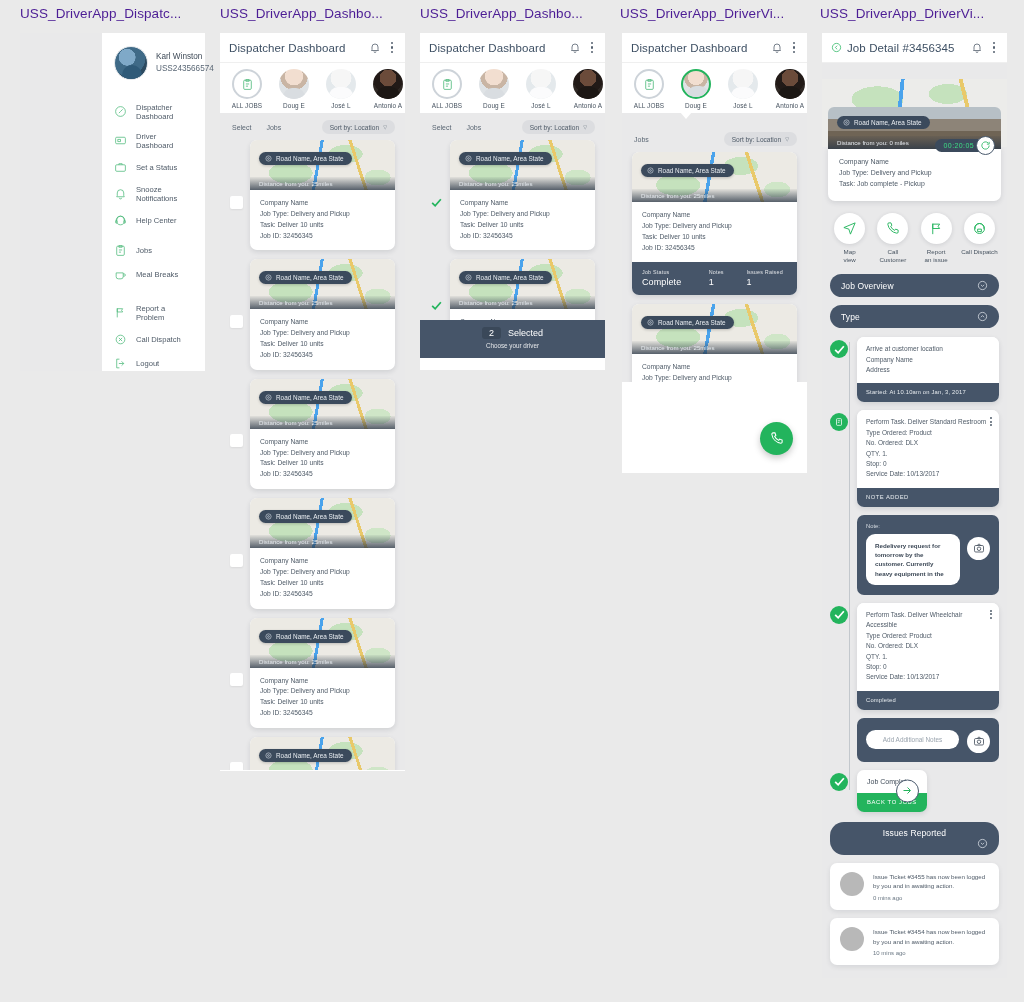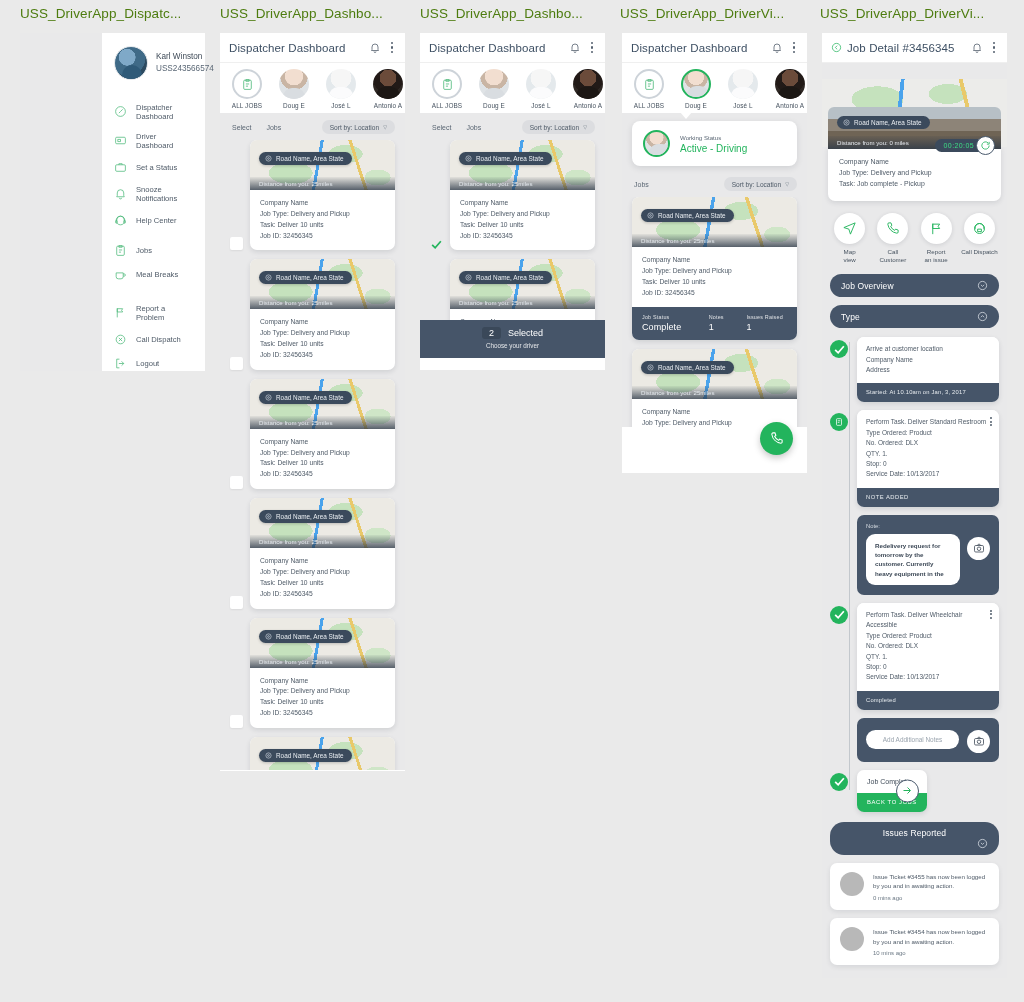--- a/index.html
+++ b/index.html
@@ -7,21 +7,21 @@
     width: 1024px; height: 1002px;
     background: #eaeaea;
     font-family: "Liberation Sans", sans-serif;
     overflow: hidden;
   }
   .board { position: relative; width: 1024px; height: 1002px; }
 
   
   .art-title {
     position: absolute; top: 6px;
-    font-size: 13.5px; color: #4d7c0f; letter-spacing: .1px;
+    font-size: 13.5px; color: #4c1d95; letter-spacing: .1px;
     white-space: nowrap; overflow: hidden; text-overflow: ellipsis;
   }
 
   
   .frame { position: absolute; background: #fff; }
   .frame-grey { background: #e9e9ea; }
 
   
   .ph-header {
     height: 30px; background: #fff; display: flex; align-items: center;
@@ -70,21 +70,21 @@
   .jb-select { font-size: 7px; color: #5b6774; margin-right: 15px; }
   .jb-jobs { font-size: 7px; color: #5b6774; }
   .jb-sort {
     margin-left: auto; background: #dcdde0; border-radius: 9px;
     padding: 3.5px 8px; font-size: 6.6px; color: #4e5a67; display:flex; gap:4px; align-items:center;
   }
   .caret { font-size: 5px; color: #6d7985; }
 
   
   .jobs-area { background: #e9e9ea; padding: 0 10px 10px 10px; }
-  .job-row { display: flex; align-items: flex-end; gap: 7px; margin-bottom: 9px; }
+  .job-row { display: flex; align-items: center; gap: 7px; margin-bottom: 9px; }
   .chkbox { width: 13px; height: 13px; background: #fff; border-radius: 2px; margin-top: 14px; flex: 0 0 13px; box-shadow: 0 1px 2px rgba(0,0,0,.07); }
   .chkmark { width: 13px; height: 13px; margin-top: 13px; flex: 0 0 13px; }
   .job-card { flex: 1; border-radius: 7px; overflow: hidden; background: #fff; box-shadow: 0 2px 5px rgba(40,50,65,.13); }
   .job-map {
     height: 50px; position: relative;
     background:
       linear-gradient(100deg, transparent 0 46%, #4aa3ec 46% 48%, transparent 48% 100%),
       linear-gradient(72deg, transparent 0 71%, #e9c96a 71% 73%, transparent 73% 100%),
       radial-gradient(ellipse 22px 11px at 28% 66%, #c5e2bd 0 100%, transparent),
       radial-gradient(ellipse 17px 9px at 66% 28%, #c5e2bd 0 100%, transparent),
@@ -642,27 +642,20 @@
         <div class="av-lbl">José L</div>
       </div>
       <div class="av-cell">
         <div class="av-circ av-ant"></div>
         <div class="av-lbl">Antonio A</div>
       </div>
 
     </div>
     <div class="ws-wrap">
       <div class="ws-notch"></div>
-      <div class="ws-card">
-        <div class="ws-ava av-doug"></div>
-        <div>
-          <div class="ws-k">Working Status</div>
-          <div class="ws-v">Active - Driving</div>
-        </div>
-      </div>
     </div>
     <div class="jobs-bar" style="padding-top:9px;">
       <span class="jb-jobs">Jobs</span>
       <span class="jb-sort">
         <span>Sort by: Location</span>
         <span class="caret">▽</span>
       </span>
     </div>
     <div class="jobs-area scroll-clip" id="p4-jobs" style="height:230px">
         <div class="job-row">

